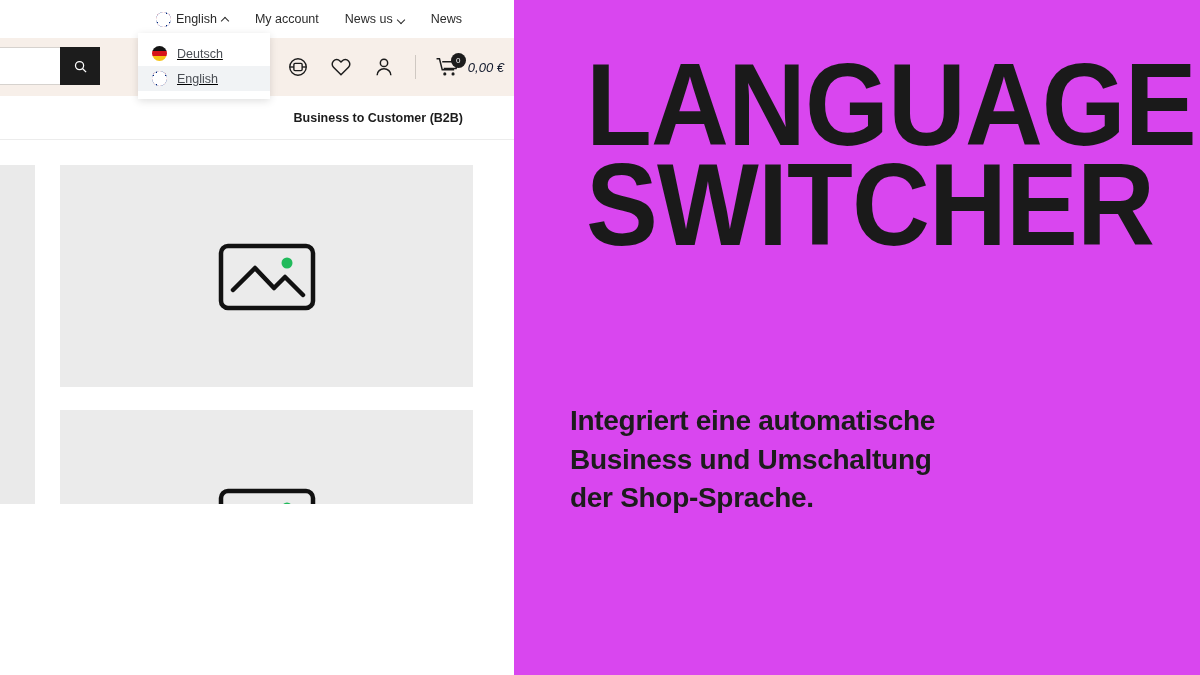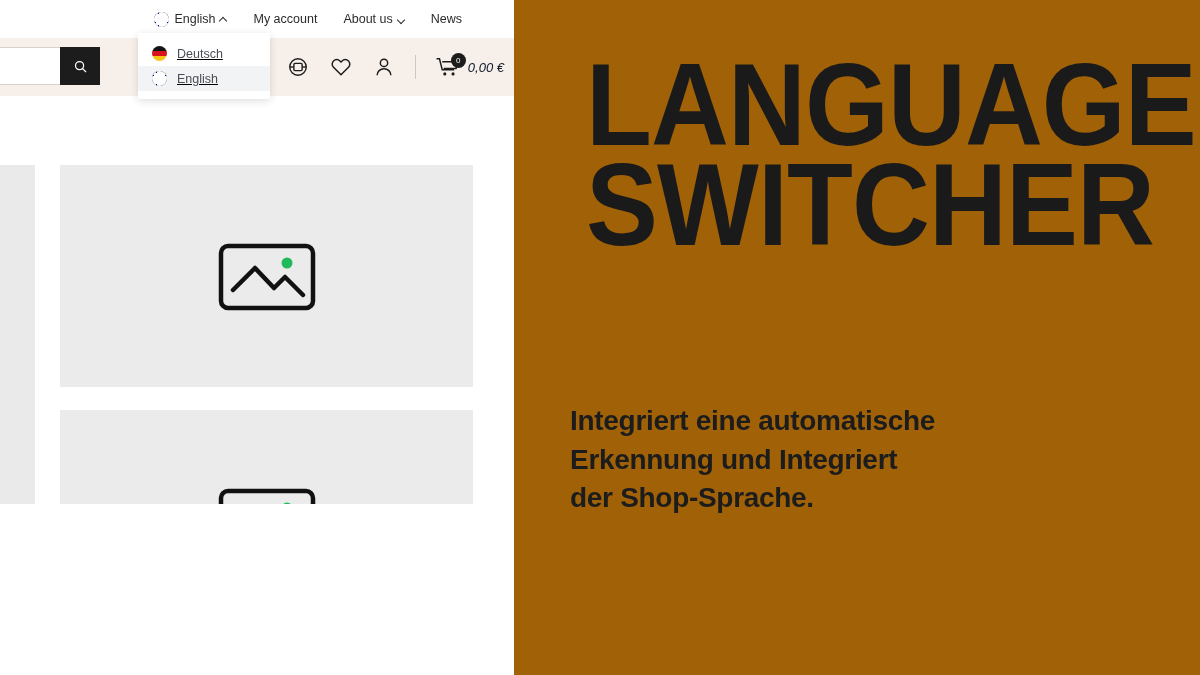--- a/index.html
+++ b/index.html
@@ -126,21 +126,21 @@
     background: #ebebeb;
     display: flex; align-items: center; justify-content: center;
   }
   .phbox.one { top: 165px; height: 222px; }
   .phbox.two { top: 410px; height: 221px; }
 
   
   .promo {
     position: absolute; left: 514px; top: 0;
     width: 686px; height: 675px;
-    background: #a16207;
+    background: #d946ef;
   }
   .promo-title {
     position: absolute; left: 72px; top: 56px;
     width: 600px;
     font-family: "Liberation Sans Narrow", "Liberation Sans", sans-serif;
     font-weight: bold;
     font-size: 116px;
     line-height: 0.86;
     letter-spacing: -1px;
     color: #1a1a1a;
@@ -167,21 +167,21 @@
     <div class="topnav">
       <div class="topnav-item">
         <span class="flag uk"></span>
         <span>English</span>
         <span class="caret up"></span>
       </div>
       <div class="topnav-item">
         <span>My account</span>
       </div>
       <div class="topnav-item">
-        <span>About us</span>
+        <span>News us</span>
         <span class="caret"></span>
       </div>
       <div class="topnav-item">
         <span>News</span>
       </div>
     </div>
 
     <div class="headerband">
       <div class="searchwrap">
         <div class="searchinput" placeholder=""></div>
@@ -231,20 +231,23 @@
       <div class="lang-opt">
         <span class="flag de"></span>
         <span>Deutsch</span>
       </div>
       <div class="lang-opt active">
         <span class="flag uk"></span>
         <span>English</span>
       </div>
     </div>
 
+    <div class="b2brow">
+      <span class="b2btext">Business to Customer (B2B)</span>
+    </div>
 
     <div class="sidecol"></div>
 
     <div class="phbox one">
       <svg width="100" height="72" viewBox="0 0 100 72" fill="none">
         <rect x="4" y="6" width="92" height="62" rx="7" stroke="#111111" stroke-width="4.5" fill="none"></rect>
         <path d="M16 50 L38 28 L57 48 L68 37 L86 55" stroke="#111111" stroke-width="4.5" fill="none" stroke-linecap="round" stroke-linejoin="round"></path>
         <circle cx="70" cy="23" r="5.5" fill="#21ba5b"></circle>
       </svg>
     </div>
@@ -258,18 +261,18 @@
     </div>
   </div>
 
   <div class="promo">
     <div class="promo-title">
       <div>LANGUAGE</div>
       <div>SWITCHER</div>
     </div>
     <div class="promo-sub">
       <div>Integriert eine automatische</div>
-      <div>Erkennung und Integriert</div>
+      <div>Business und Umschaltung</div>
       <div>der Shop-Sprache.</div>
     </div>
   </div>
 
 </div>
 
 </body></html>

